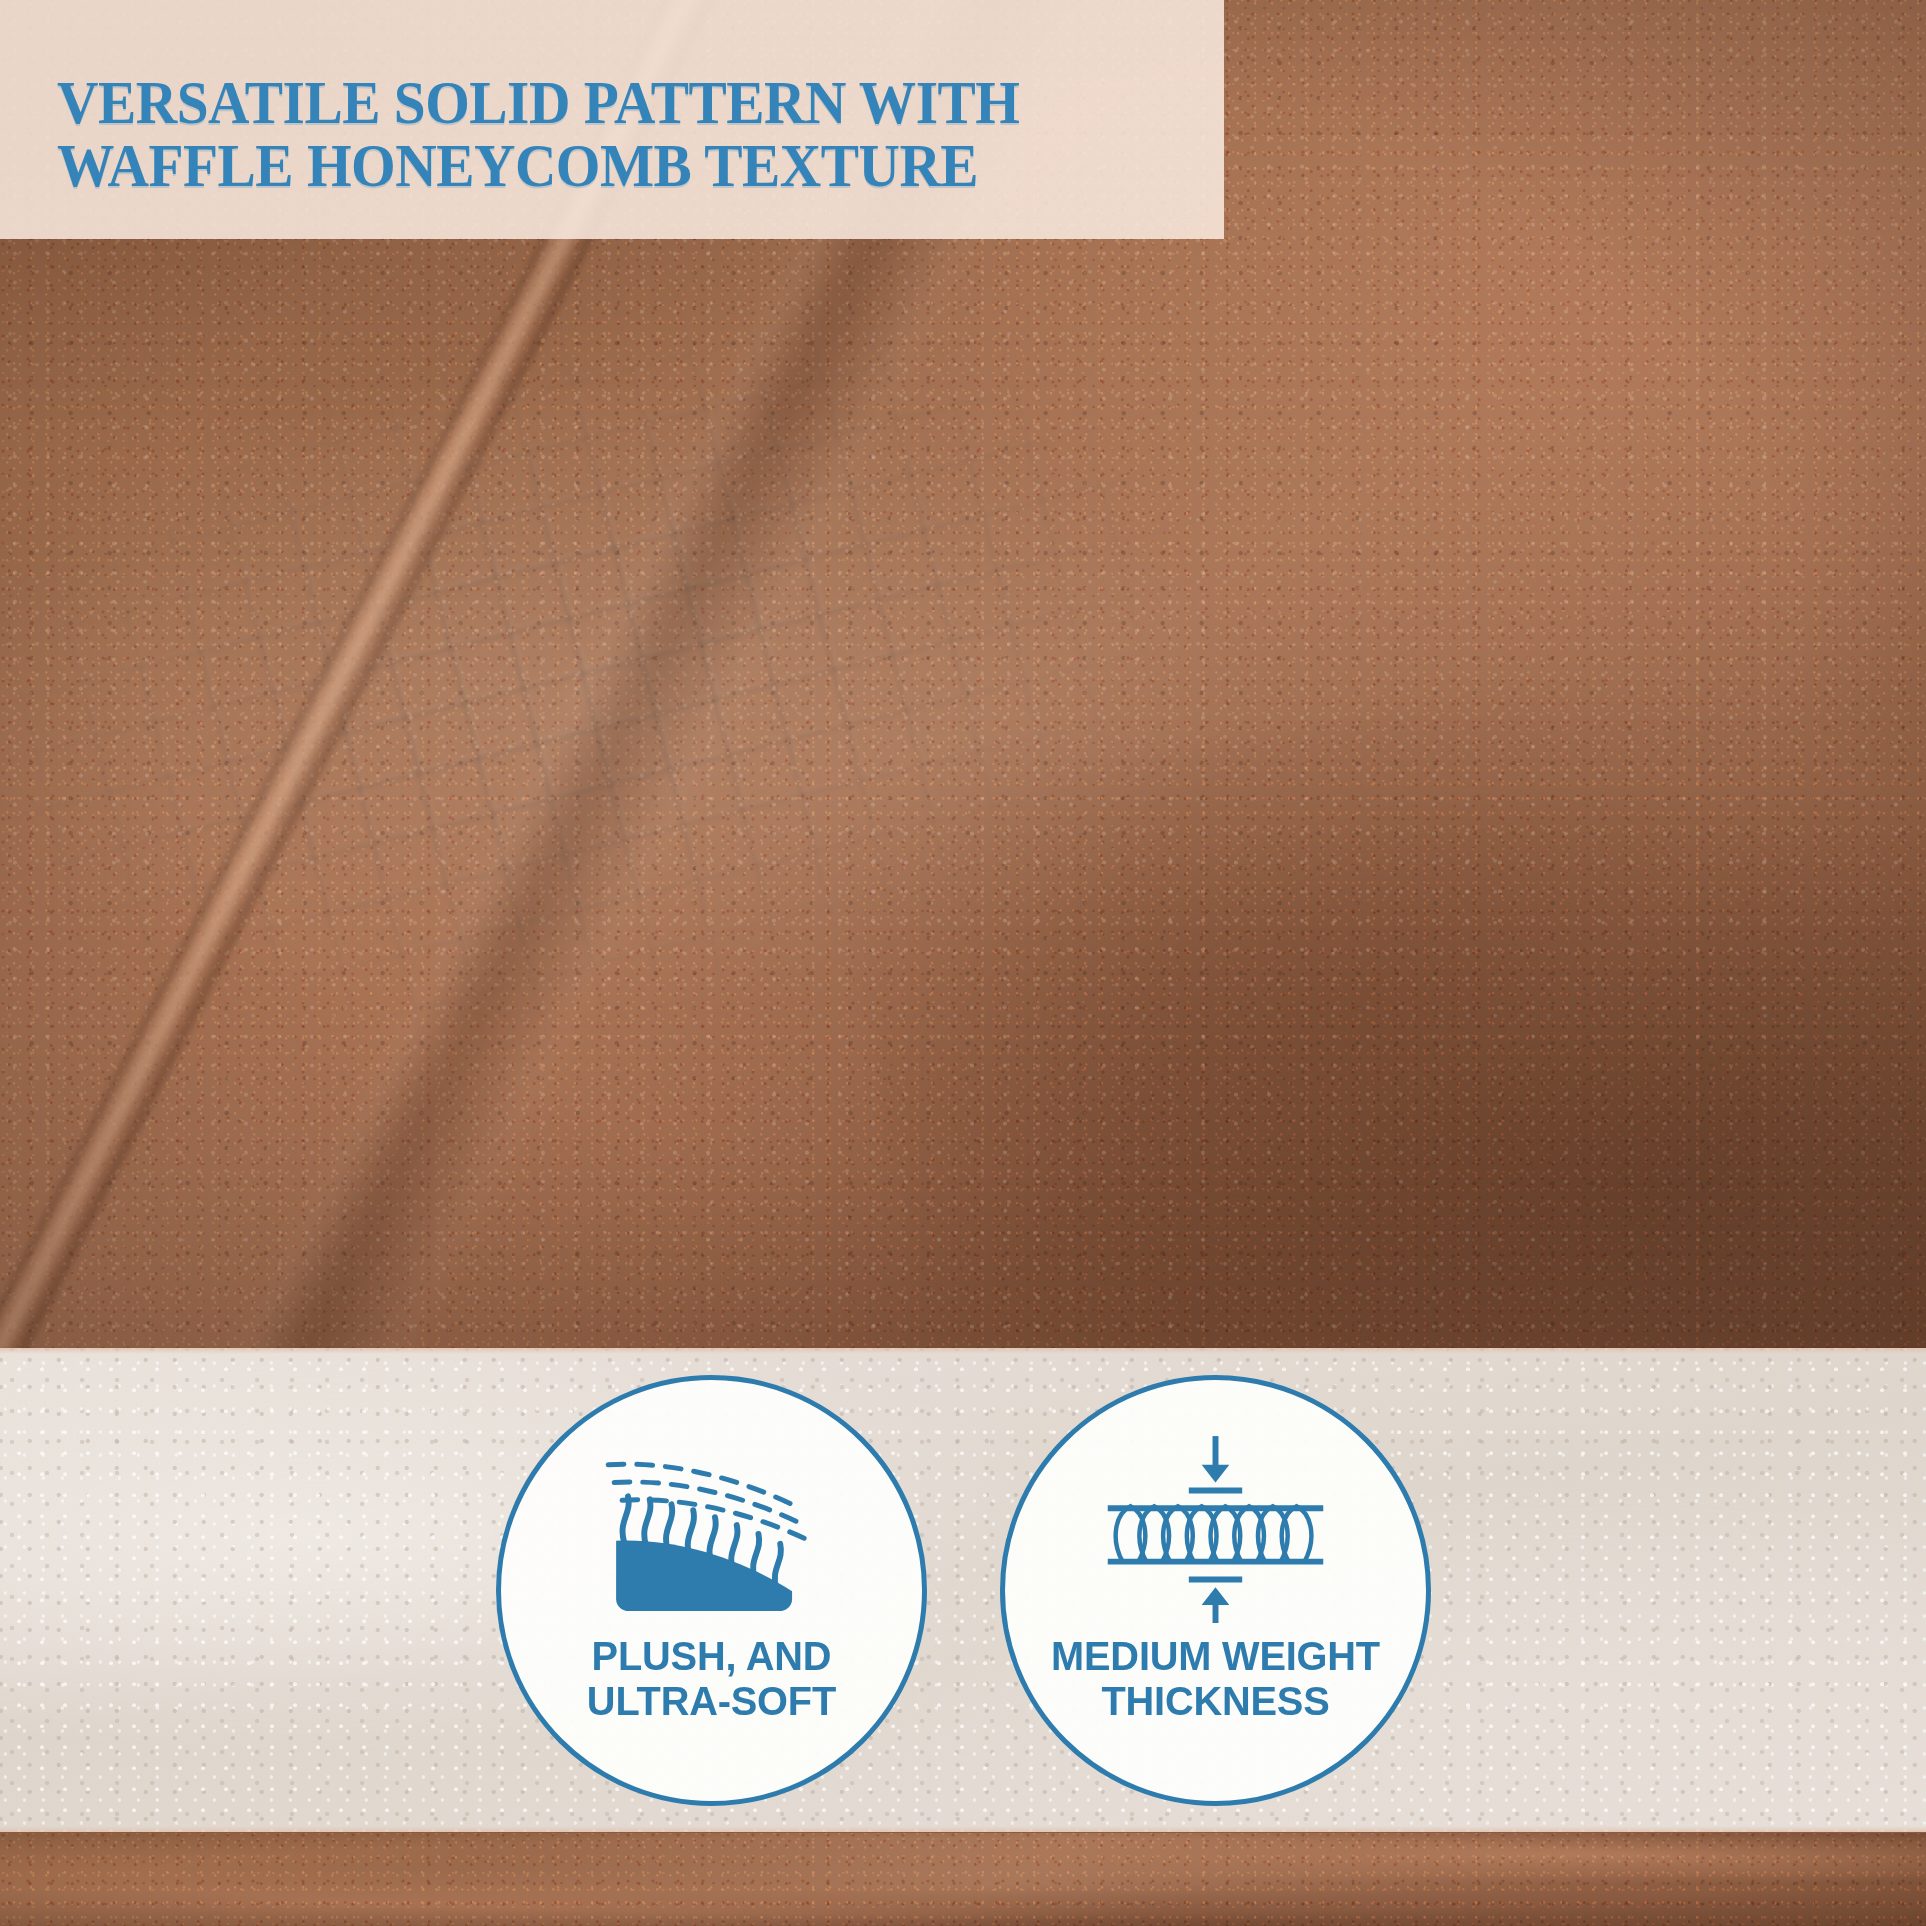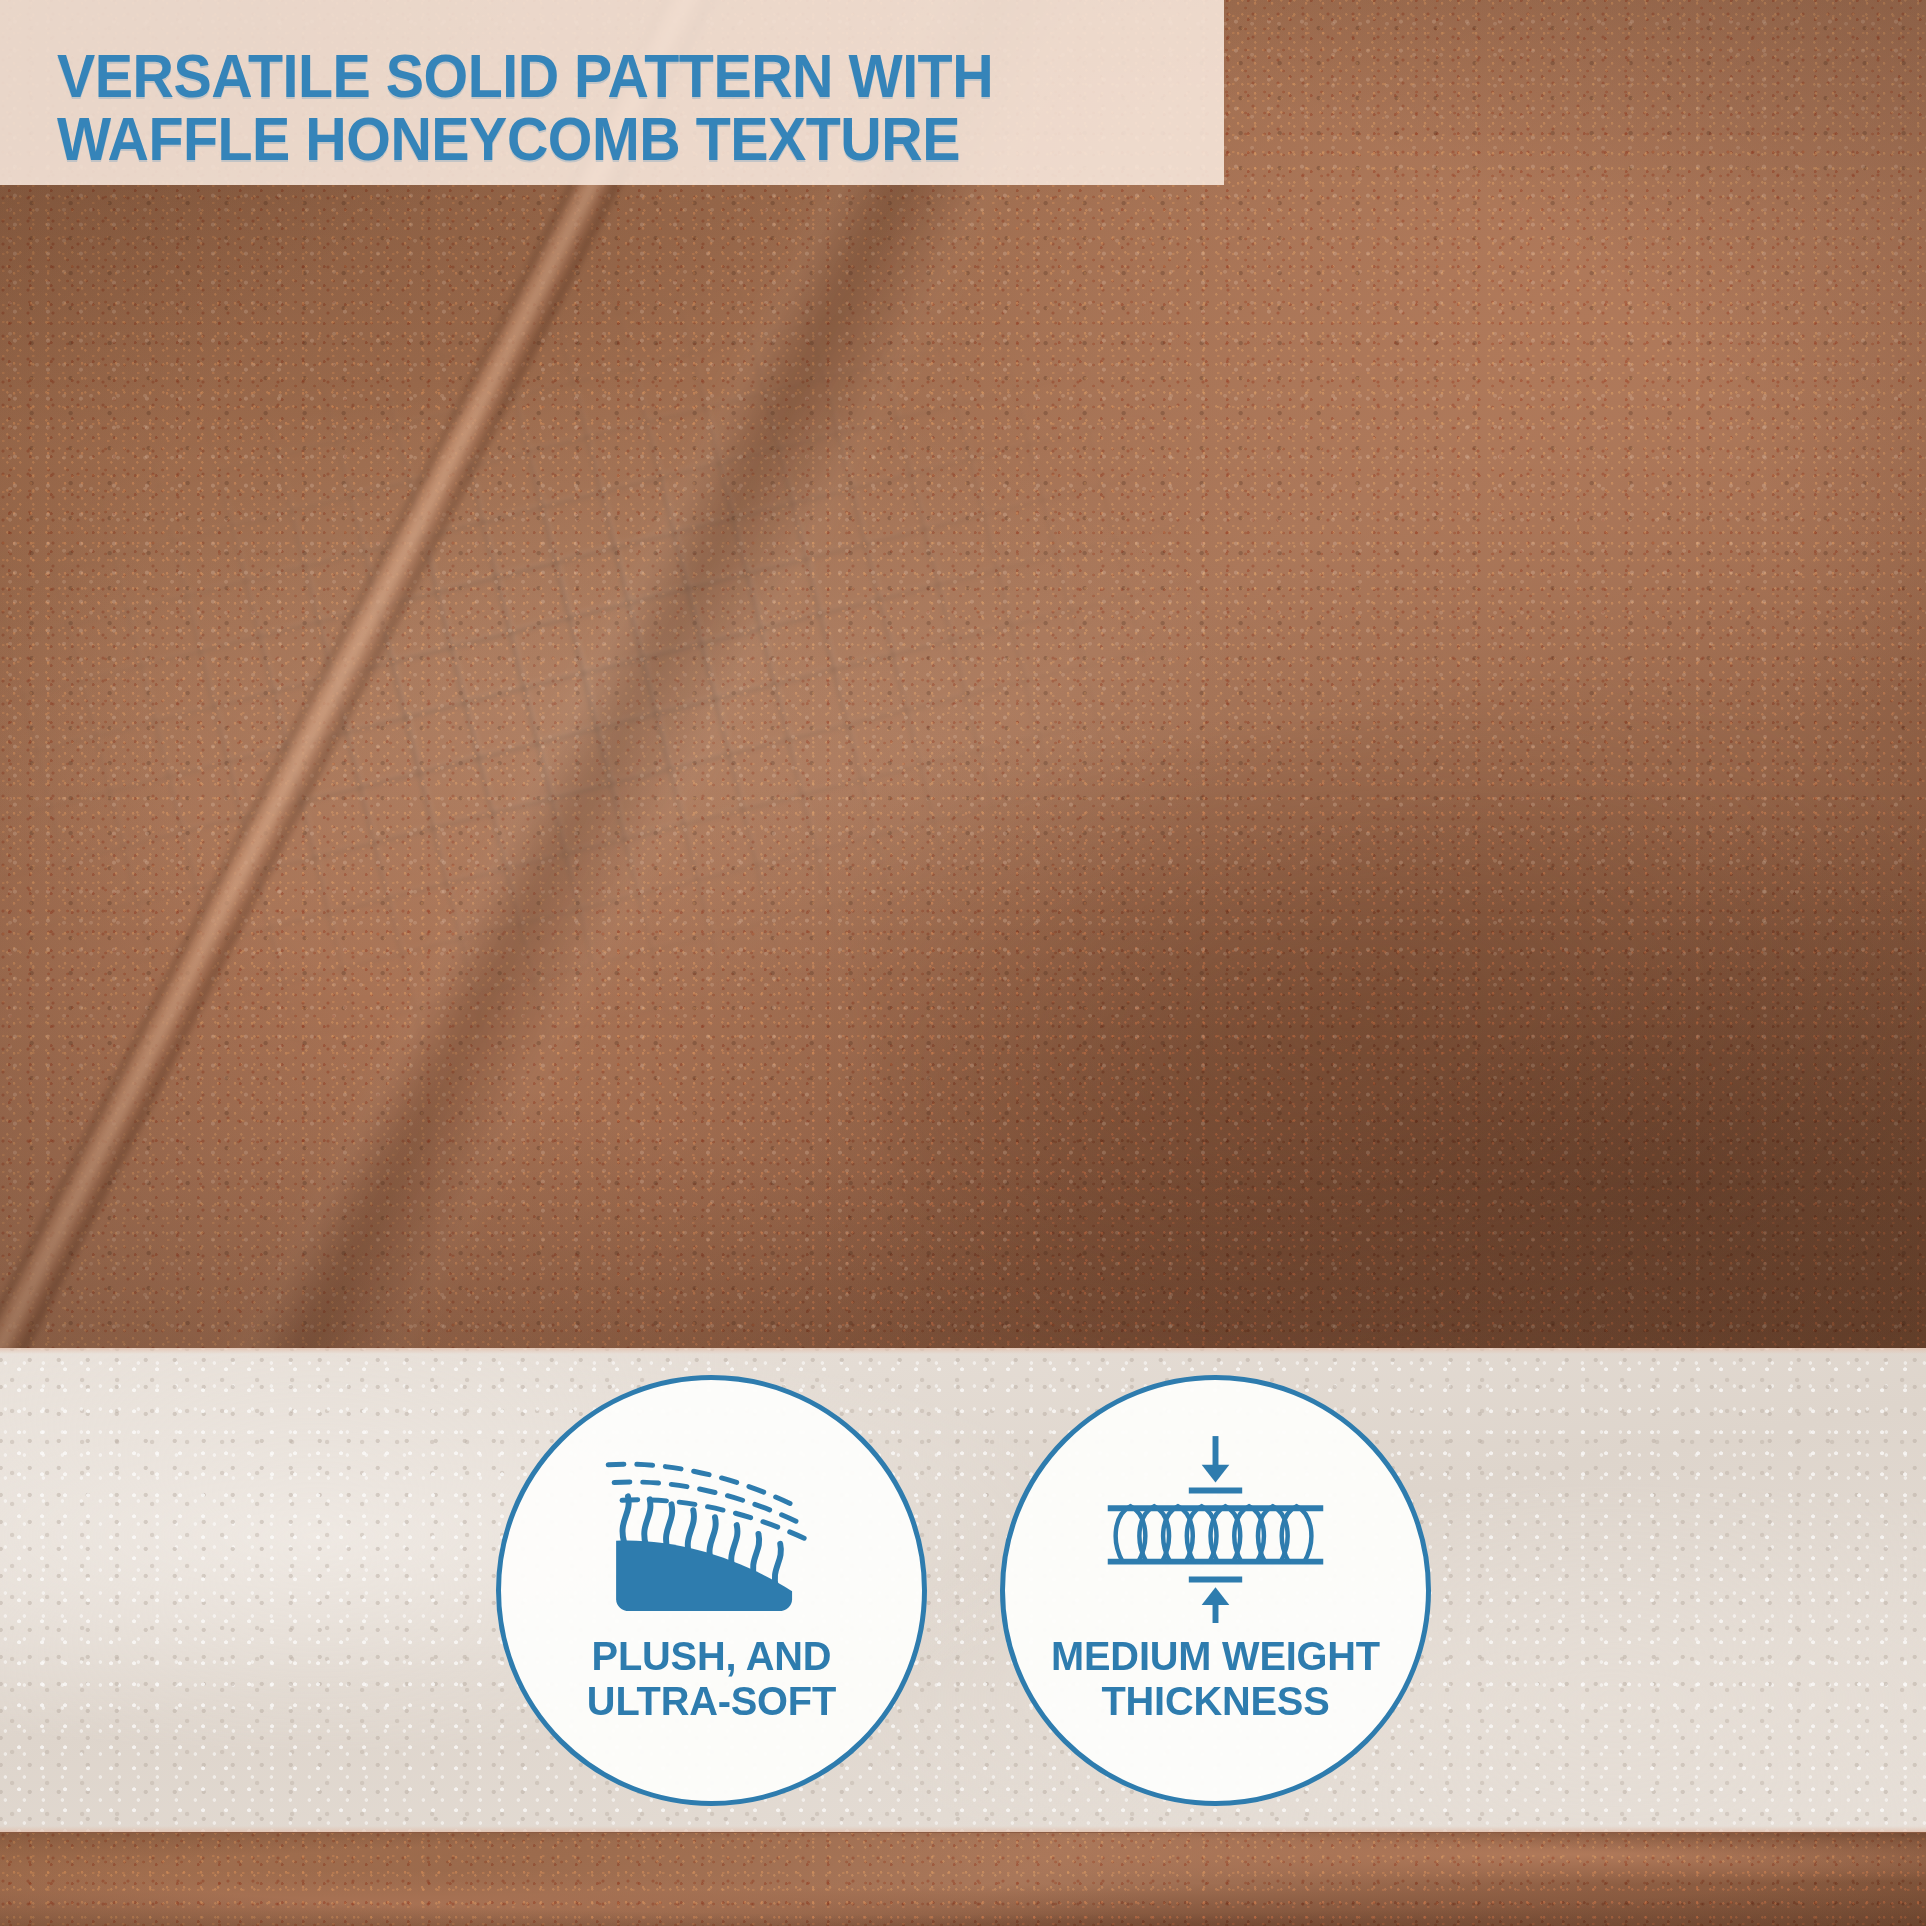--- a/index.html
+++ b/index.html
@@ -132,24 +132,24 @@
   
   .vignette {
     position:absolute; inset:0;
     background:radial-gradient(ellipse 82% 78% at 50% 46%, rgba(0,0,0,0) 52%, rgba(38,18,8,.30) 100%);
   }
 
   
   .banner {
     position:absolute;
     left:0; top:0;
-    width:1224px; height:185px;
+    width:1224px; height:239px;
     background:rgba(248,232,221,.88);
     padding:30px 0 0 57px;
-    display:flex; flex-direction:column; justify-content:center;
+    display:flex; flex-direction:column; justify-content:center;font-family:Liberation Serif, serif;
   }
   .banner-line {
     color:#3584B9;
     font-size:61px;
     font-weight:bold;
     line-height:1.03;
     letter-spacing:-0.5px;
     text-transform:uppercase;
     white-space:nowrap;
     transform:scaleX(.94);

